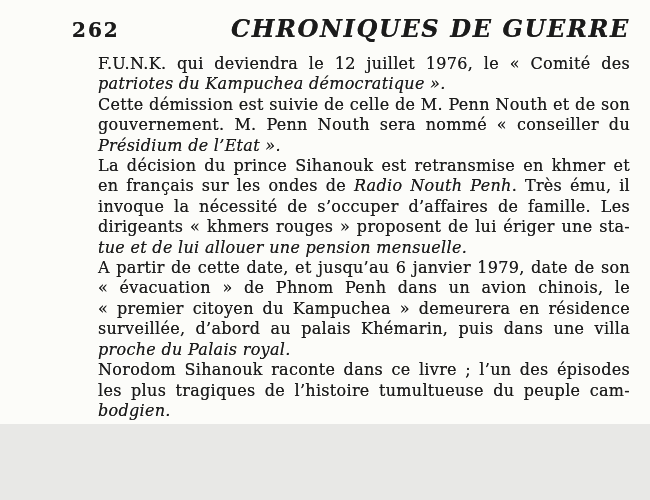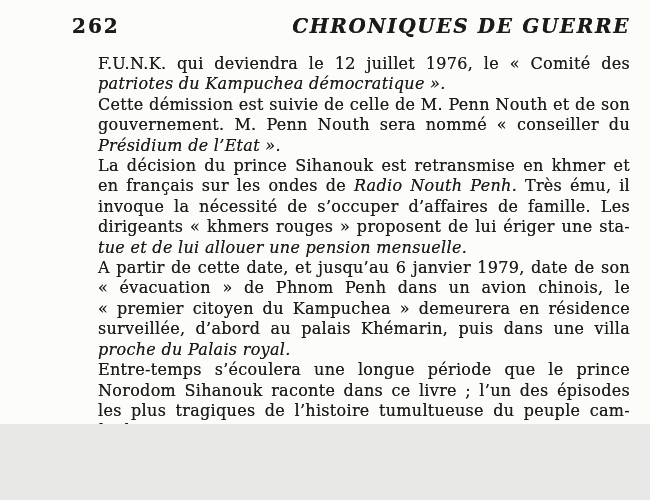--- a/index.html
+++ b/index.html
@@ -21,21 +21,21 @@
     justify-content: space-between;
     align-items: baseline;
   }
   .pagenum {
     font-size: 20px;
     font-weight: 700;
     letter-spacing: 2px;
     text-shadow: 0 0 0.5px rgba(27,27,27,0.8);
   }
   .running-title {
-    font-size: 20px;
+    font-size: 24px;
     font-style: italic;
     font-weight: 700;
     letter-spacing: 1.6px;
     text-shadow: 0 0 0.5px rgba(27,27,27,0.8);
   }
   .body {
     position: absolute;
     left: 72px;
     top: 54px;
     width: 558px;
@@ -88,21 +88,20 @@
     <div class="line">La décision du prince Sihanouk est retransmise en khmer et</div>
     <div class="line"><span>en français sur les ondes de </span><span class="it">Radio Nouth Penh</span><span>. Très ému, il</span></div>
     <div class="line">invoque la nécessité de s’occuper d’affaires de famille. Les</div>
     <div class="line">dirigeants « khmers rouges » proposent de lui ériger une sta-</div>
     <div class="line end">tue et de lui allouer une pension mensuelle.</div>
     <div class="line">A partir de cette date, et jusqu’au 6 janvier 1979, date de son</div>
     <div class="line">« évacuation » de Phnom Penh dans un avion chinois, le</div>
     <div class="line">« premier citoyen du Kampuchea » demeurera en résidence</div>
     <div class="line">surveillée, d’abord au palais Khémarin, puis dans une villa</div>
     <div class="line end">proche du Palais royal.</div>
-    <div class="line">Entre-temps s’écoulera une longue période que le prince</div>
     <div class="line">Norodom Sihanouk raconte dans ce livre ; l’un des épisodes</div>
     <div class="line">les plus tragiques de l’histoire tumultueuse du peuple cam-</div>
     <div class="line end">bodgien.</div>
   </div>
 
   <div class="signature">GÉRARD BRISSÉ</div>
 
   <svg class="rule" width="196" height="14" viewBox="0 0 196 14">
     <path d="M2 10 C 25 9.2, 45 10.2, 70 9.3 C 95 8.3, 115 8.9, 135 7.4 C 155 6.1, 175 5.1, 194 4.6" fill="none" stroke="#161616" stroke-width="3.8" stroke-linecap="round"></path>
   </svg>

